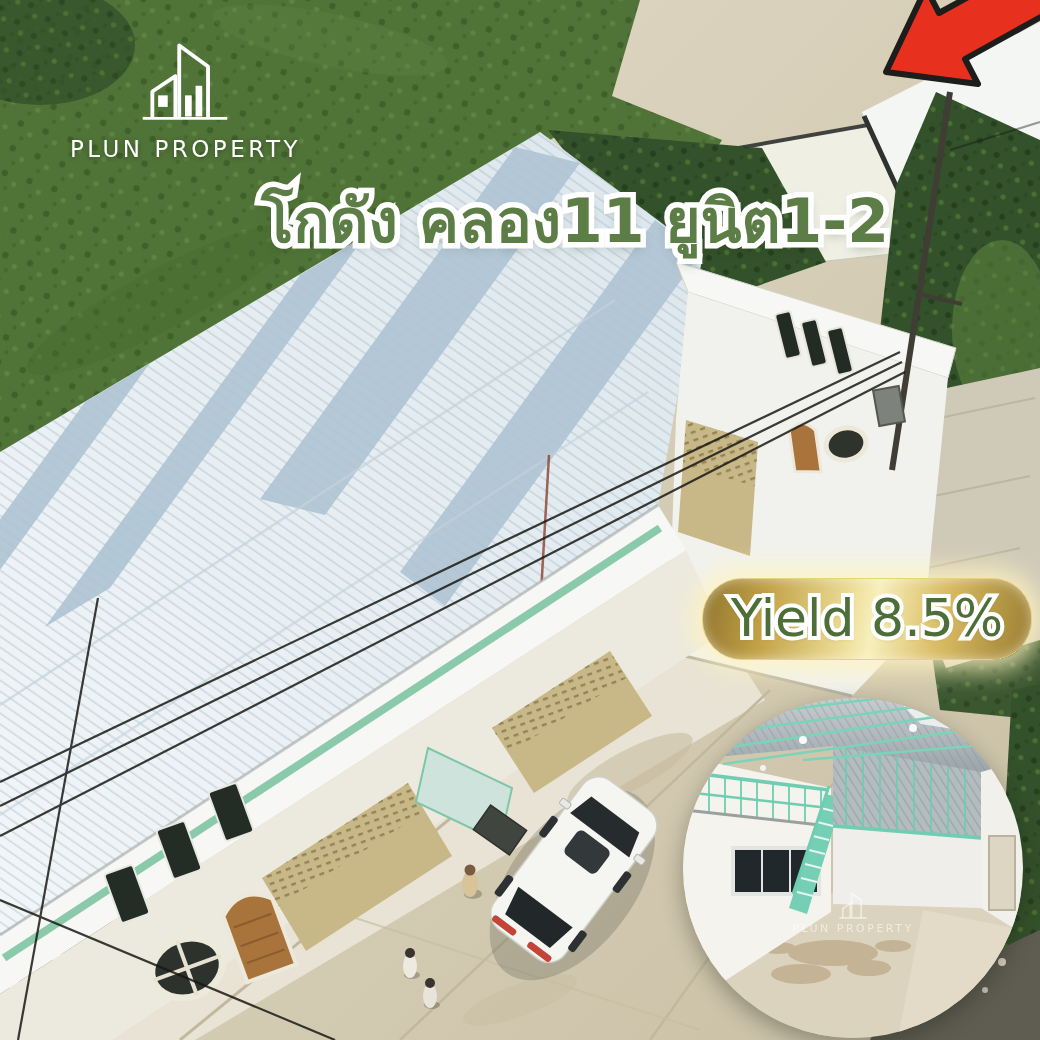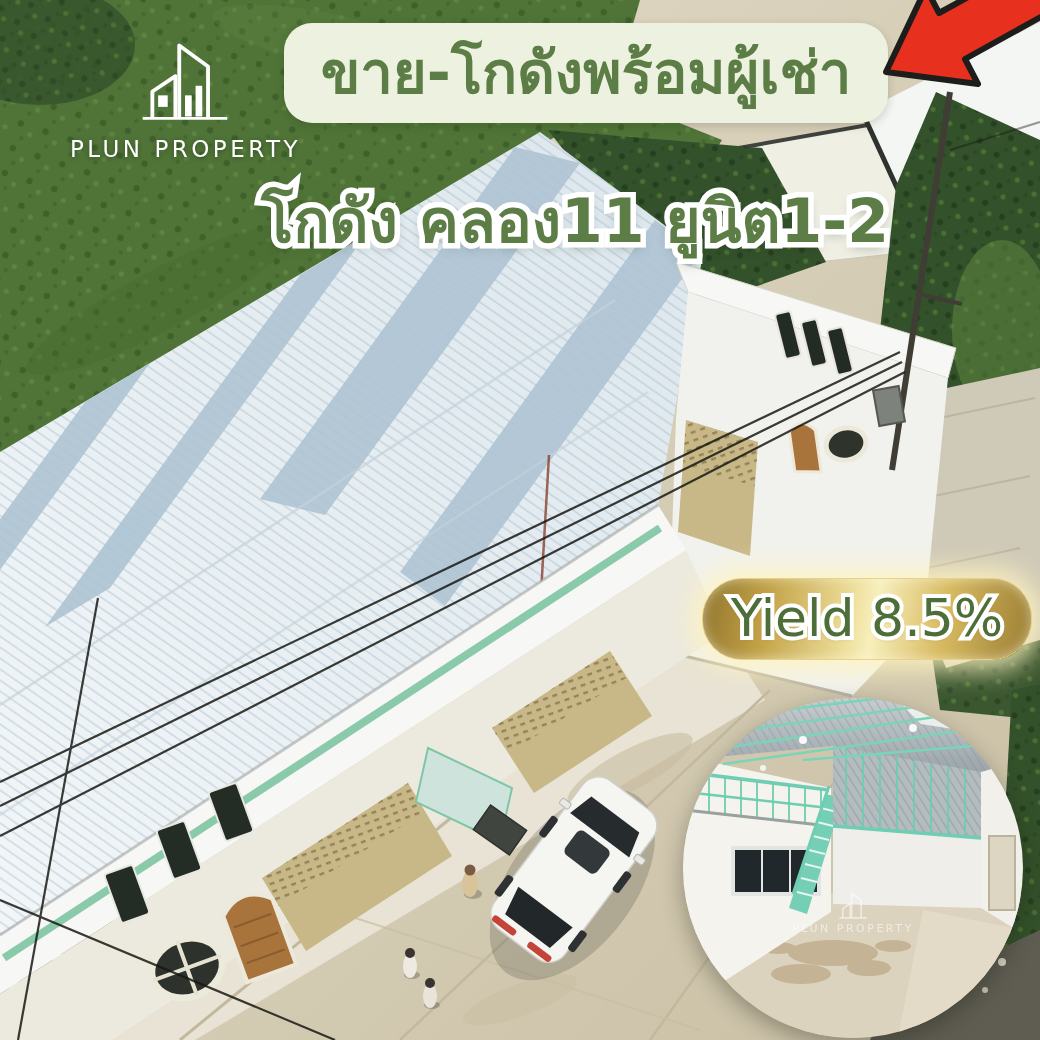--- a/index.html
+++ b/index.html
@@ -261,23 +261,20 @@
       <path d="M6,90 H94" stroke-width="3"></path>
       <path d="M16,90 V62 L40,46 V90"></path>
       <path d="M44,90 V14 L74,36 V90"></path>
       <rect x="22" y="66" width="10" height="12" fill="#ffffff" stroke="none"></rect>
       <rect x="50" y="66" width="7" height="22" fill="#ffffff" stroke="none"></rect>
       <rect x="61" y="56" width="7" height="32" fill="#ffffff" stroke="none"></rect>
     </svg>
     <div class="brand">PLUN PROPERTY</div>
   </div>
 
-  <div class="banner">
-    <span class="txt">ขาย-โกดังพร้อมผู้เช่า</span>
-  </div>
 
   <svg class="layer" width="1040" height="1040" viewBox="0 0 1040 1040" style="pointer-events:none">
     <polygon points="886,72 926,-12 939,13 1032,-38 1057,8 965,59 978,84" fill="#e8301f" stroke="#1d1d1b" stroke-width="6" stroke-linejoin="round"></polygon>
   </svg>
 
   <div class="headline">
     <span class="outline-stack">
       <span class="stroke" aria-hidden="true">โกดัง คลอง11 ยูนิต1-2</span>
       <span class="fill">โกดัง คลอง11 ยูนิต1-2</span>
     </span>

